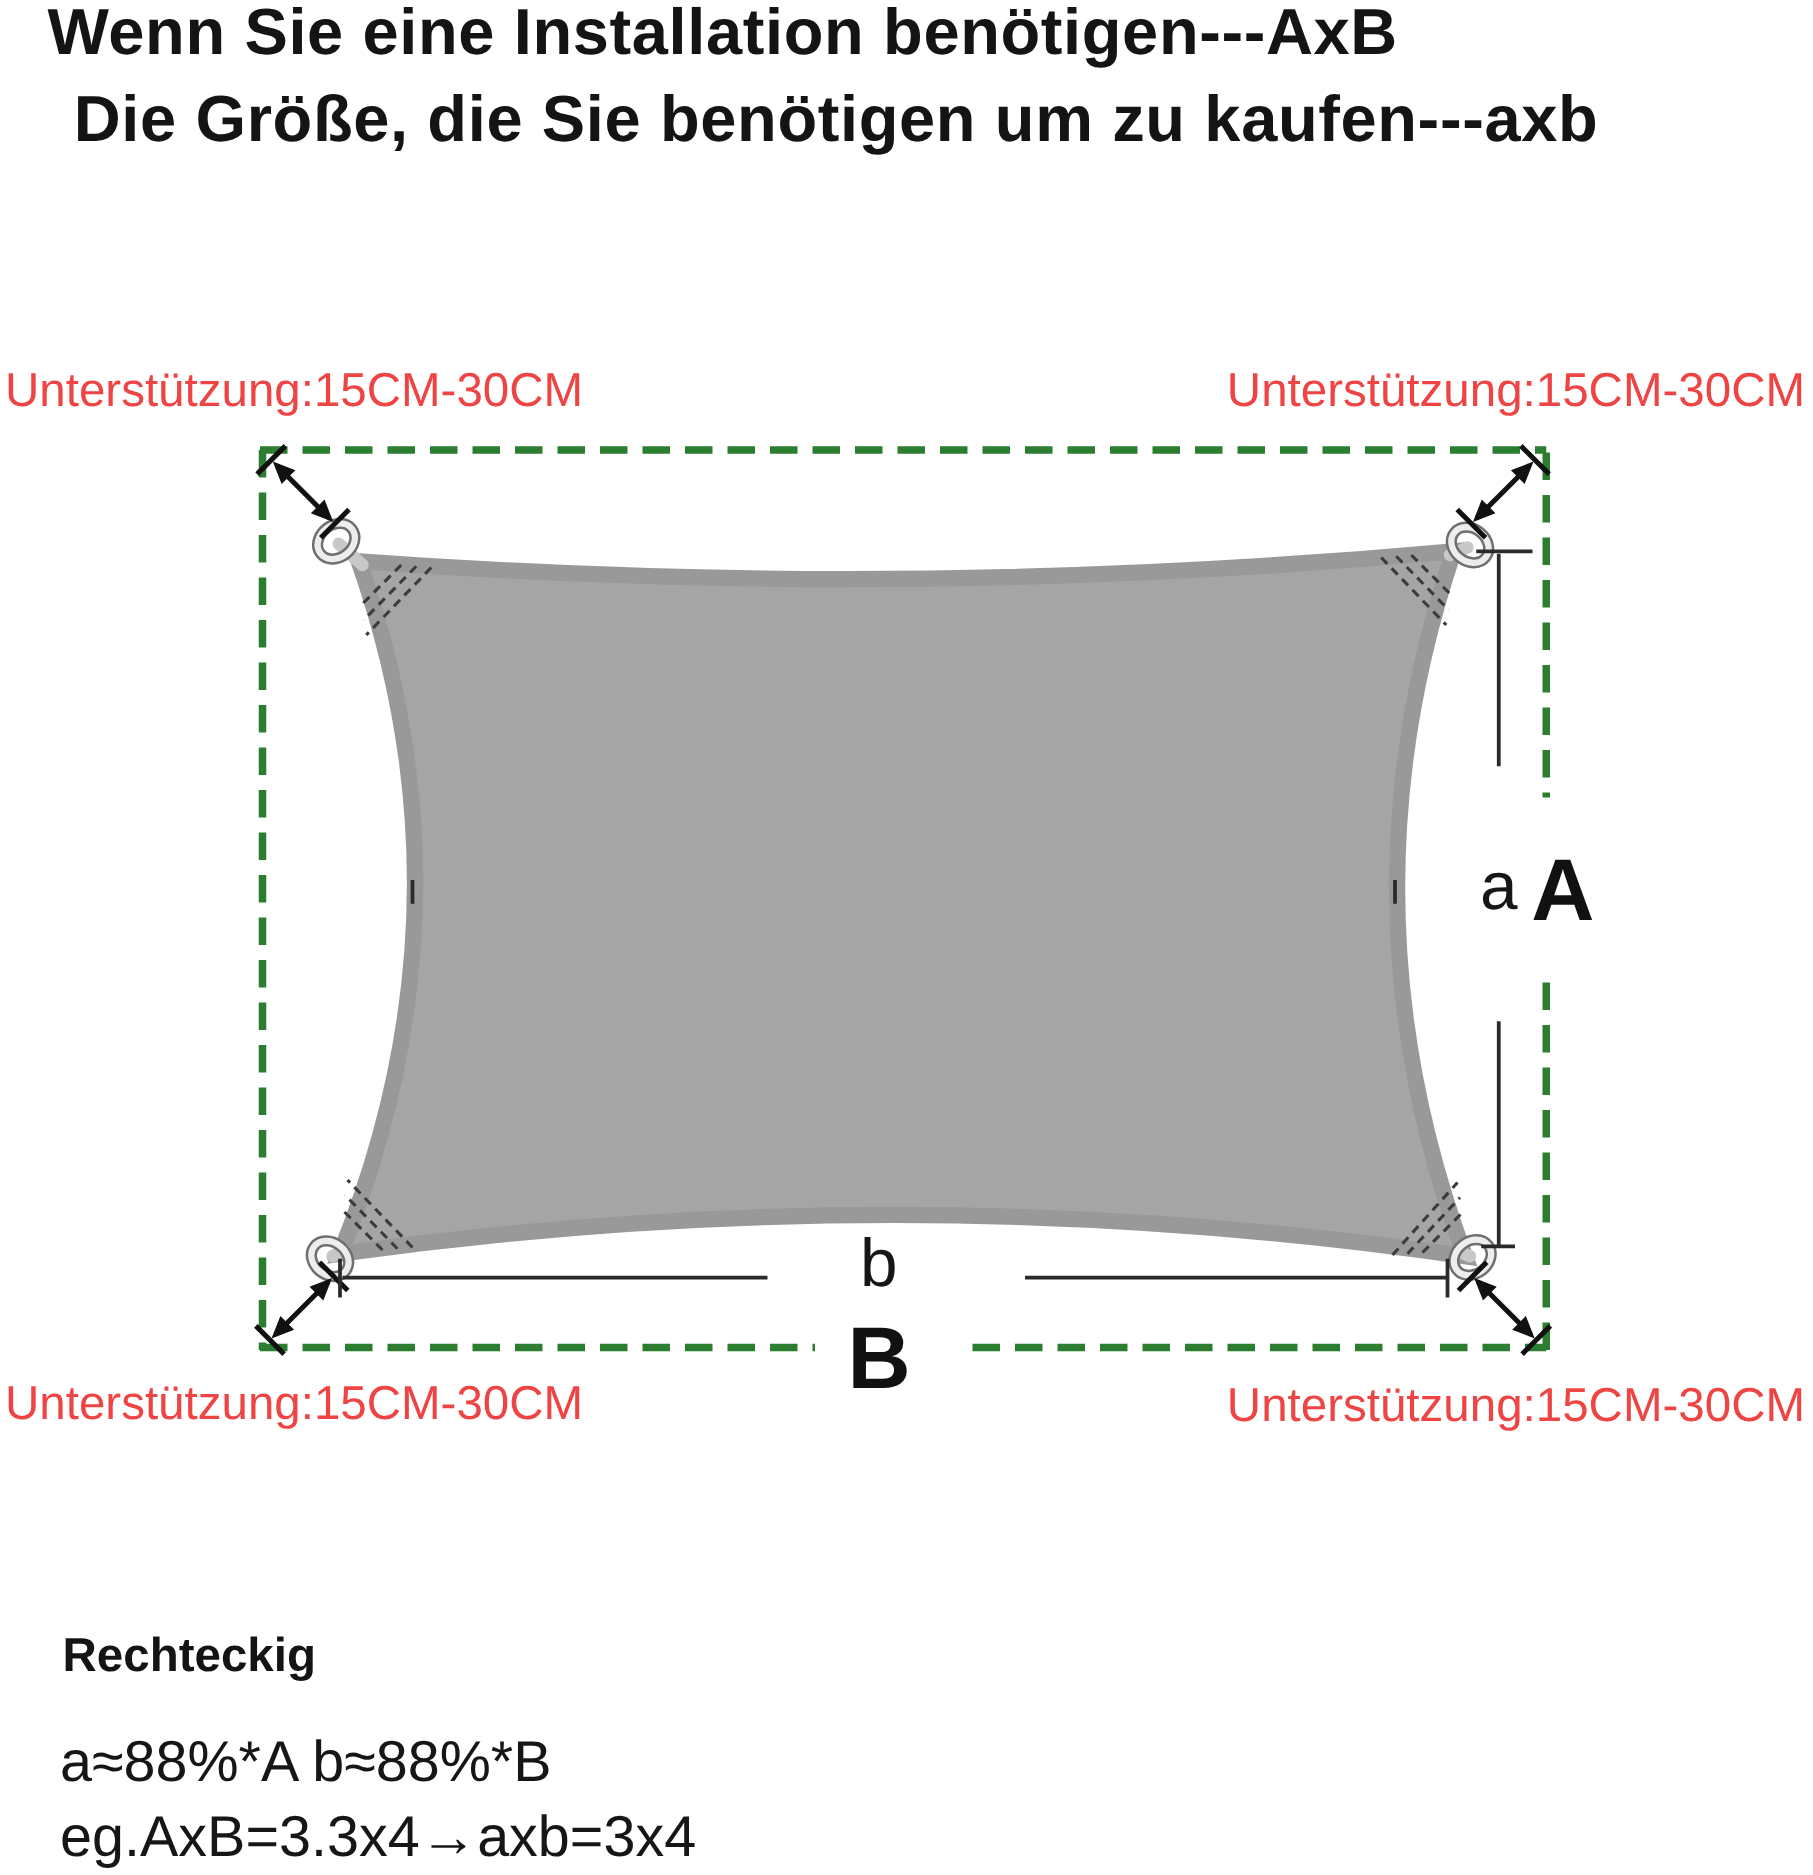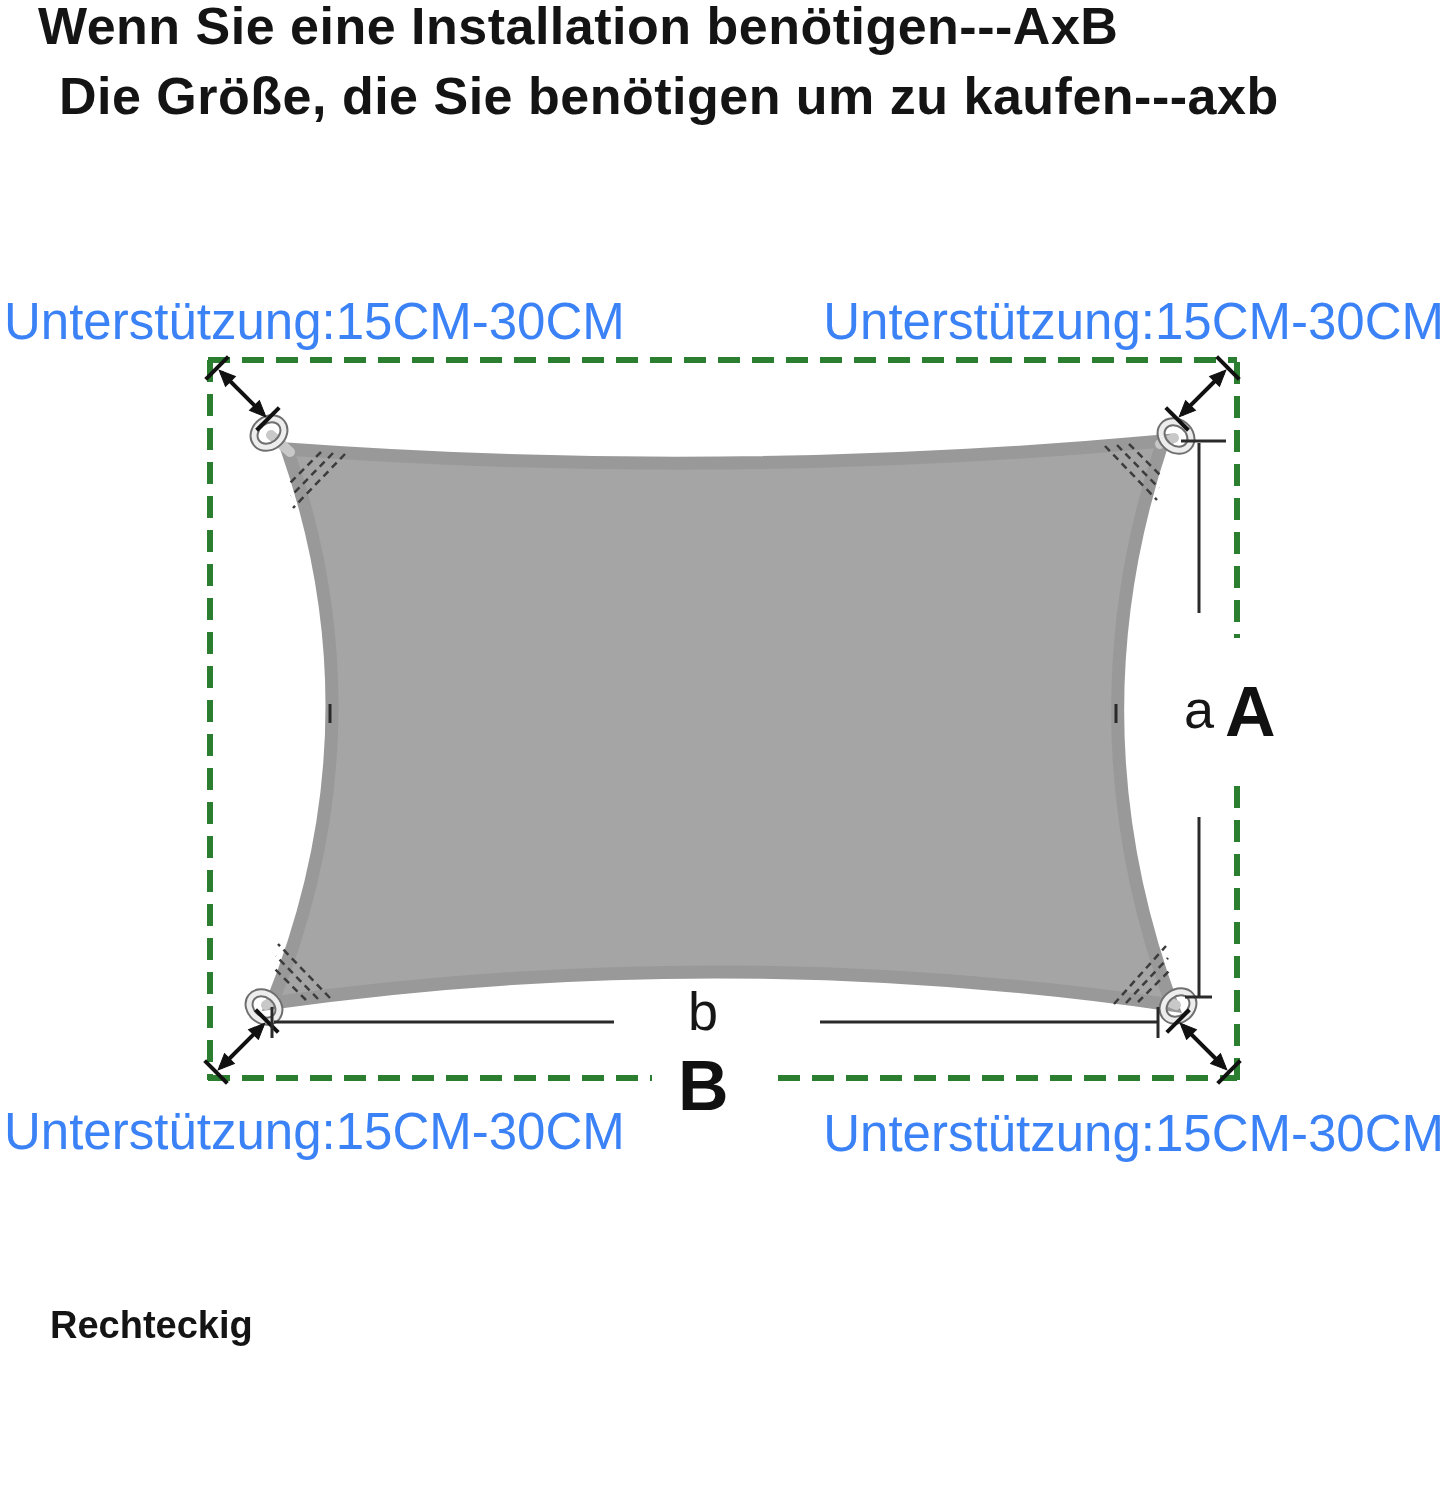--- a/index.html
+++ b/index.html
@@ -18,22 +18,22 @@
   }
   .abs { position: absolute; white-space: nowrap; }
   .title-line {
     left: 38px;
     font-weight: bold;
     font-size: 52px;
     letter-spacing: 0.5px;
     color: #141414;
   }
   .support-label {
-    font-size: 51px;
-    color: #3b82f6;
+    font-size: 38px;
+    color: #ef4444;
   }
   .dim-small {
     font-size: 54px;
     color: #161616;
   }
   .dim-large {
     font-size: 70px;
     font-weight: bold;
     color: #111111;
   }
@@ -139,14 +139,16 @@
   <div class="abs support-label" style="right:6px; top:292px;">Unterstützung:15CM-30CM</div>
   <div class="abs support-label" style="left:4px; top:1102px;">Unterstützung:15CM-30CM</div>
   <div class="abs support-label" style="right:6px; top:1104px;">Unterstützung:15CM-30CM</div>
 
   <div class="abs dim-small" style="left:1184px; top:678px;">a</div>
   <div class="abs dim-large" style="left:1225px; top:672px;">A</div>
   <div class="abs dim-small" style="left:688px; top:980px;">b</div>
   <div class="abs dim-large" style="left:678px; top:1046px;">B</div>
 
   <div class="abs footer-shape" style="left:50px; top:1304px;">Rechteckig</div>
+  <div class="abs footer-line" style="left:48px; top:1382px;">a≈88%*A b≈88%*B</div>
+  <div class="abs footer-line" style="left:48px; top:1442px;">eg.AxB=3.3x4→axb=3x4</div>
 
 </div>
 
 </body></html>

